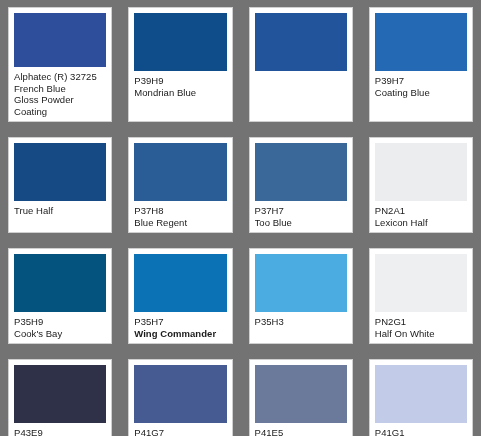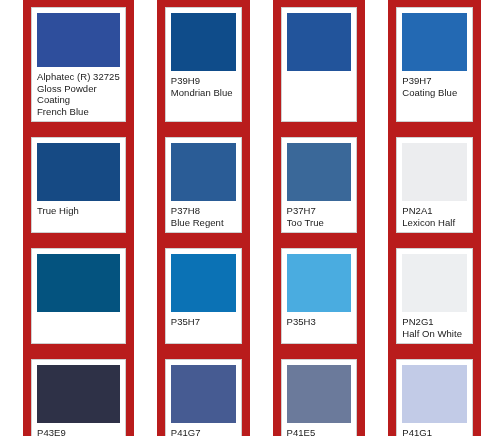--- a/index.html
+++ b/index.html
@@ -20,24 +20,23 @@
     box-sizing: border-box;
     display: grid;
     grid-template-columns: repeat(4, 1fr);
     grid-template-rows: repeat(4, 1fr);
     background: #ffffff;
   }
 
   .cell {
     box-sizing: border-box;
     padding: 7px 8px 8px 8px;
-    background: #b91c1c;
+    background: #737373;
     display: flex;
     flex-direction: column;
-    margin-left: 23px;
   }
 
   .card {
     box-sizing: border-box;
     width: 100%;
     height: 100%;
     border: 1px solid #cfcfcf;
     background: #ffffff;
     padding: 5px 5px 4px 5px;
     display: flex;
@@ -84,22 +83,22 @@
 </style>
 </head>
 <body>
 
 <div id="grid">
     <div class="cell cell--tall-caption">
       <div class="card">
         <div class="swatch" style="background: rgb(46, 78, 156);"></div>
         <div class="caption">
           <span class="code">Alphatec (R) 32725</span>
+          <span class="cname">French Blue</span>
           <span class="cname">Gloss Powder Coating</span>
-          <span class="cname">French Blue</span>
         </div>
       </div>
     </div>
     <div class="cell">
       <div class="card">
         <div class="swatch" style="background: rgb(15, 76, 138);"></div>
         <div class="caption">
           <span class="code">P39H9</span>
           <span class="cname">Mondrian Blue</span>
         </div>
@@ -116,61 +115,66 @@
         <div class="caption">
           <span class="code">P39H7</span>
           <span class="cname">Coating Blue</span>
         </div>
       </div>
     </div>
     <div class="cell">
       <div class="card">
         <div class="swatch" style="background: rgb(22, 74, 132);"></div>
         <div class="caption">
-          <span class="cname">True High</span>
+          <span class="cname">True Half</span>
         </div>
       </div>
     </div>
     <div class="cell">
       <div class="card">
         <div class="swatch" style="background: rgb(42, 92, 150);"></div>
         <div class="caption">
           <span class="code">P37H8</span>
           <span class="cname">Blue Regent</span>
         </div>
       </div>
     </div>
     <div class="cell">
       <div class="card">
         <div class="swatch" style="background: rgb(58, 104, 153);"></div>
         <div class="caption">
           <span class="code">P37H7</span>
-          <span class="cname">Too True</span>
+          <span class="cname">Too Blue</span>
         </div>
       </div>
     </div>
     <div class="cell">
       <div class="card">
         <div class="swatch" style="background: rgb(236, 237, 239);"></div>
         <div class="caption">
           <span class="code">PN2A1</span>
           <span class="cname">Lexicon Half</span>
         </div>
       </div>
     </div>
     <div class="cell">
       <div class="card">
         <div class="swatch" style="background: rgb(4, 83, 127);"></div>
+        <div class="caption">
+          <span class="code">P35H9</span>
+          <span class="cname">Cook's Bay</span>
+        </div>
       </div>
     </div>
     <div class="cell">
       <div class="card">
         <div class="swatch" style="background: rgb(11, 114, 181);"></div>
         <div class="caption">
           <span class="code">P35H7</span>
+          <span class="cname bold">Wing Commander</span>
         </div>
       </div>
     </div>
     <div class="cell">
       <div class="card">
         <div class="swatch" style="background: rgb(74, 172, 224);"></div>
         <div class="caption">
           <span class="code">P35H3</span>
         </div>
       </div>

